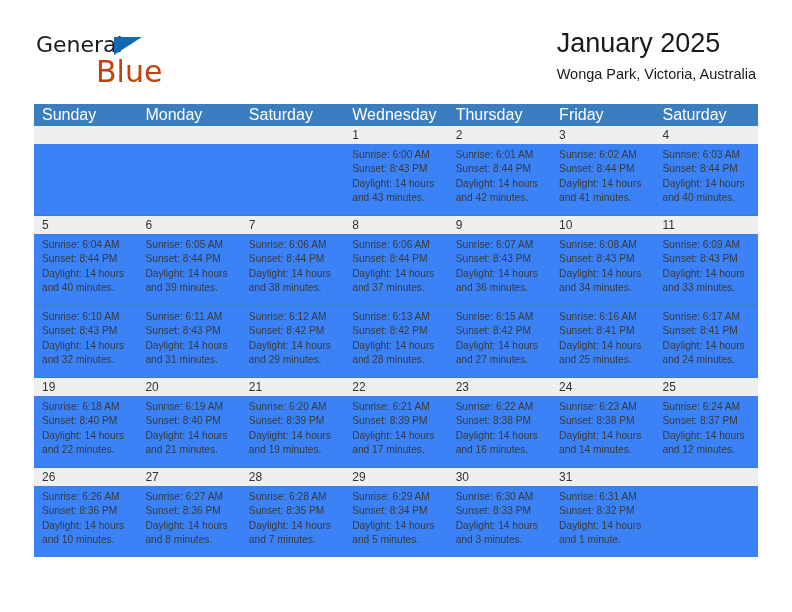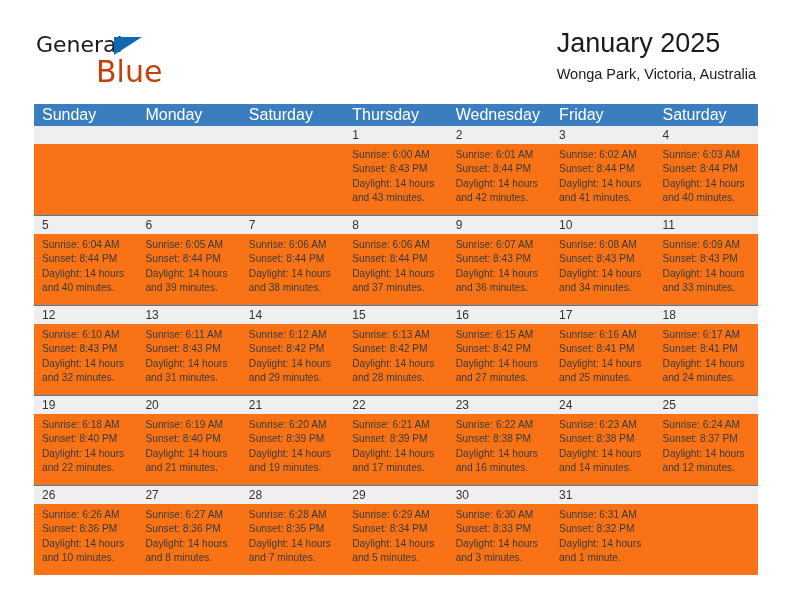--- a/index.html
+++ b/index.html
@@ -116,21 +116,21 @@
     flex: 1 1 0;
     font-size: 12px;
     line-height: 18px;
     padding-left: 8px;
     color: #333333;
     font-family: "Liberation Sans", sans-serif;
   }
   .week .bodyrow {
     display: flex;
     height: 71px;
-    background: #f97316;
+    background: #3b82f6;
   }
   .week .bodyrow .cell {
     flex: 1 1 0;
     padding: 4px 6px 0 8px;
   }
   .cell .ln {
     font-size: 10.2px;
     line-height: 14.3px;
     color: #3a3a3a;
     white-space: nowrap;
@@ -156,22 +156,22 @@
       <div class="cal-subtitle">Wonga Park, Victoria, Australia</div>
     </div>
 
   </div>
 
   <div class="calendar">
     <div class="cal-head" id="cal-head">
         <div class="dow">Sunday</div>
         <div class="dow">Monday</div>
         <div class="dow">Saturday</div>
+        <div class="dow">Wednesday</div>
         <div class="dow">Thursday</div>
-        <div class="dow">Wednesday</div>
         <div class="dow">Friday</div>
         <div class="dow">Saturday</div>
       </div>
     <div id="cal-weeks">
         <div class="week">
           <div class="daterow">
             <div class="dnum"></div>
             <div class="dnum"></div>
             <div class="dnum"></div>
             <div class="dnum">1</div>
@@ -258,29 +258,20 @@
             </div>
             <div class="cell">
               <div class="ln">Sunrise: 6:09 AM</div>
               <div class="ln">Sunset: 8:43 PM</div>
               <div class="ln">Daylight: 14 hours</div>
               <div class="ln">and 33 minutes.</div>
             </div>
           </div>
         </div>
         <div class="week">
-          <div class="daterow">
-            <div class="dnum">12</div>
-            <div class="dnum">13</div>
-            <div class="dnum">14</div>
-            <div class="dnum">15</div>
-            <div class="dnum">16</div>
-            <div class="dnum">17</div>
-            <div class="dnum">18</div>
-          </div>
           <div class="bodyrow">
             <div class="cell">
               <div class="ln">Sunrise: 6:10 AM</div>
               <div class="ln">Sunset: 8:43 PM</div>
               <div class="ln">Daylight: 14 hours</div>
               <div class="ln">and 32 minutes.</div>
             </div>
             <div class="cell">
               <div class="ln">Sunrise: 6:11 AM</div>
               <div class="ln">Sunset: 8:43 PM</div>

